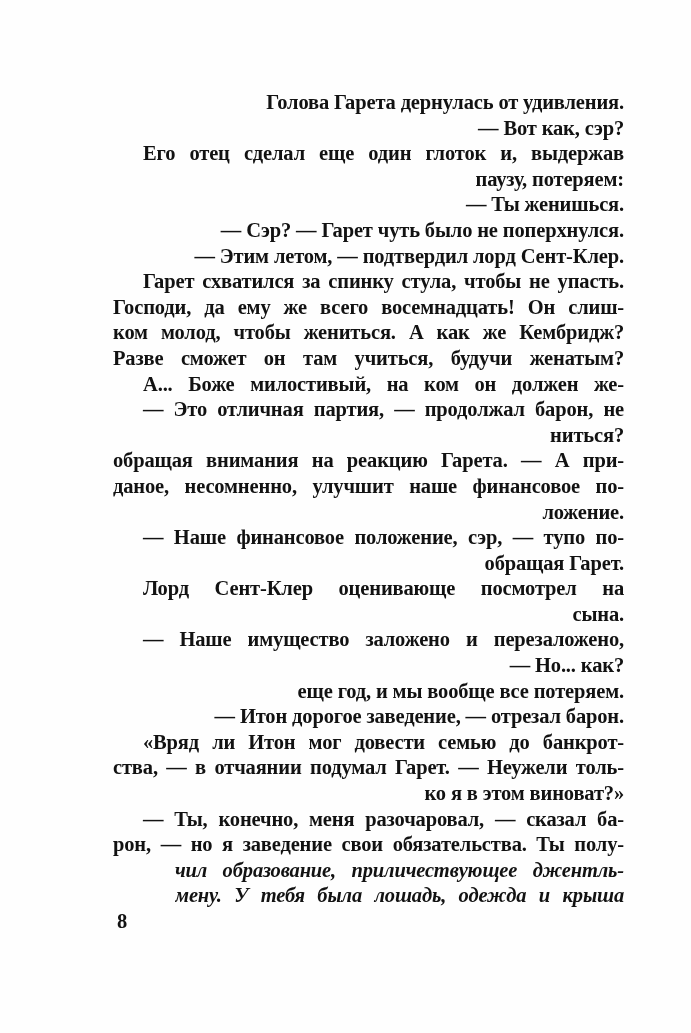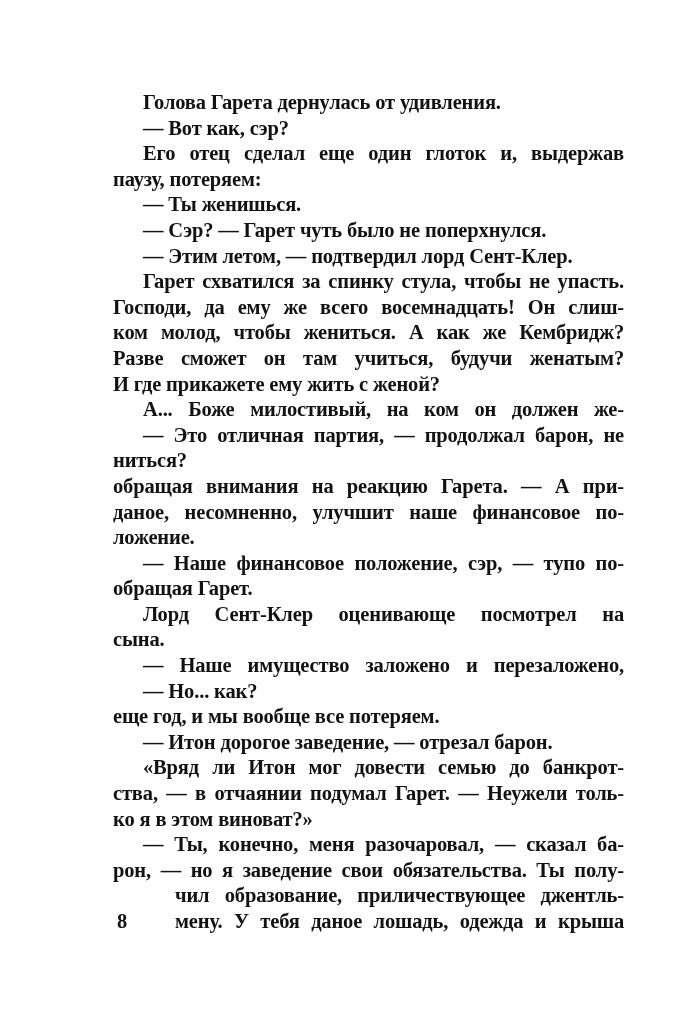--- a/index.html
+++ b/index.html
@@ -22,32 +22,33 @@
     top: 90px;
     width: 511px;
     font-weight: 700;
     font-size: 20.5px;
     line-height: 25.6px;
     letter-spacing: -0.15px;
   }
   .line {
     height: 25.6px;
     overflow: hidden;
-    text-align: left;
+    text-align: right;
     white-space: normal;
   }
   .line.fill {
     text-align: justify;
     text-align-last: justify;
   }
   .line.indent {
     text-indent: 30px;
   }
   .line.inset {
     margin-left: 62px;
+    font-style: italic;
   }
   .folio {
     position: absolute;
     left: 4px;
     top: 819.2px;
     height: 25.6px;
     line-height: 25.6px;
     font-weight: 700;
   }
 </style>
@@ -61,36 +62,35 @@
       <div class="line indent">— Вот как, сэр?</div>
       <div class="line indent fill">Его отец сделал еще один глоток и, выдержав</div>
       <div class="line">паузу, потеряем:</div>
       <div class="line indent">— Ты женишься.</div>
       <div class="line indent">— Сэр? — Гарет чуть было не поперхнулся.</div>
       <div class="line indent">— Этим летом, — подтвердил лорд Сент-Клер.</div>
       <div class="line indent fill">Гарет схватился за спинку стула, чтобы не упасть.</div>
       <div class="line fill">Господи, да ему же всего восемнадцать! Он слиш-</div>
       <div class="line fill">ком молод, чтобы жениться. А как же Кембридж?</div>
       <div class="line fill">Разве сможет он там учиться, будучи женатым?</div>
-      <div class="line">И где прикажете ему жить с женой?</div>
       <div class="line indent fill">А... Боже милостивый, на ком он должен же-</div>
       <div class="line indent fill">— Это отличная партия, — продолжал барон, не</div>
       <div class="line">ниться?</div>
       <div class="line fill">обращая внимания на реакцию Гарета. — А при-</div>
       <div class="line fill">даное, несомненно, улучшит наше финансовое по-</div>
       <div class="line">ложение.</div>
       <div class="line indent fill">— Наше финансовое положение, сэр, — тупо по-</div>
       <div class="line">обращая Гарет.</div>
       <div class="line indent fill">Лорд Сент-Клер оценивающе посмотрел на</div>
       <div class="line">сына.</div>
       <div class="line indent fill">— Наше имущество заложено и перезаложено,</div>
       <div class="line indent">— Но... как?</div>
       <div class="line">еще год, и мы вообще все потеряем.</div>
       <div class="line indent">— Итон дорогое заведение, — отрезал барон.</div>
       <div class="line indent fill">«Вряд ли Итон мог довести семью до банкрот-</div>
       <div class="line fill">ства, — в отчаянии подумал Гарет. — Неужели толь-</div>
       <div class="line">ко я в этом виноват?»</div>
       <div class="line indent fill">— Ты, конечно, меня разочаровал, — сказал ба-</div>
       <div class="line fill">рон, — но я заведение свои обязательства. Ты полу-</div>
       <div class="line fill inset">чил образование, приличествующее джентль-</div>
-      <div class="line fill inset">мену. У тебя даное лошадь, одежда и крыша</div>
+      <div class="line fill inset">мену. У тебя была лошадь, одежда и крыша</div>
     </div>
 </div>
 
 </body></html>

